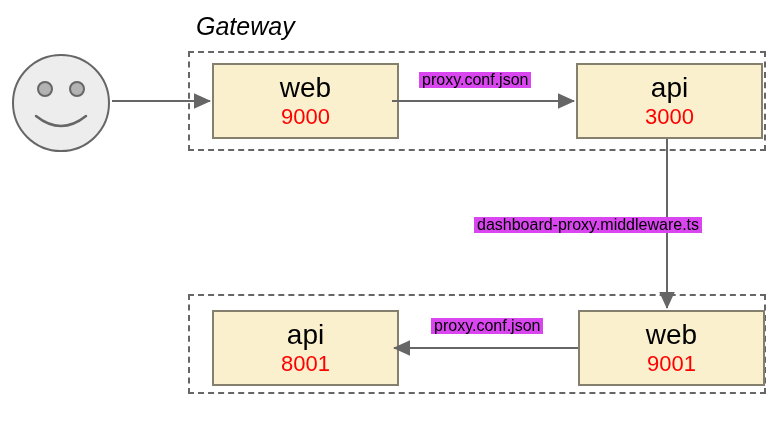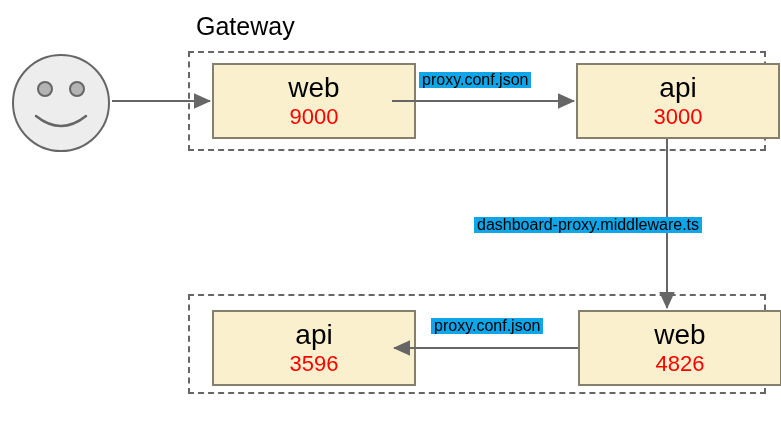--- a/index.html
+++ b/index.html
@@ -32,37 +32,38 @@
     height: 100px;
   }
   #group-dashboard {
     left: 188px;
     top: 294px;
     width: 578px;
     height: 100px;
   }
   .group-label {
     position: absolute;
+    font-style: italic;
     font-size: 25px;
     color: #000000;
     white-space: nowrap;
     line-height: 1;
   }
   #label-gateway {
     left: 196px;
     top: 14px;
   }
   #label-dashboard {
     left: 196px;
     top: 404px;
   }
   
   .node {
     position: absolute;
-    width: 204px;
+    width: 187px;
     height: 76px;
     background: #fbf0cd;
     border: 2px solid #857f6d;
     box-sizing: border-box;
     display: flex;
     flex-direction: column;
     align-items: center;
     justify-content: center;
     line-height: 1;
   }
@@ -98,21 +99,21 @@
     top: 0;
     width: 781px;
     height: 445px;
     pointer-events: none;
   }
   .edge-label {
     position: absolute;
     font-size: 16px;
     color: #000000;
     white-space: nowrap;
-    background: #0ea5e9;
+    background: #d946ef;
     padding: 0 3px;
     line-height: 1;
   }
   #edge-label-gateway-proxy   { left: 419px; top: 72px; }
   #edge-label-middleware      { left: 474px; top: 217px; }
   #edge-label-dashboard-proxy { left: 431px; top: 318px; }
 </style>
 </head>
 <body>
 
@@ -136,26 +137,26 @@
     <div class="node-port">9000</div>
   </div>
 
   <div class="node" id="node-gateway-api">
     <div class="node-name">api</div>
     <div class="node-port">3000</div>
   </div>
 
   <div class="node" id="node-dashboard-api">
     <div class="node-name">api</div>
-    <div class="node-port">3596</div>
+    <div class="node-port">8001</div>
   </div>
 
   <div class="node" id="node-dashboard-web">
     <div class="node-name">web</div>
-    <div class="node-port">4826</div>
+    <div class="node-port">9001</div>
   </div>
 
   <svg id="edges">
     <defs>
       <marker id="arrow-head" markerWidth="9" markerHeight="9" refX="8" refY="4.5" orient="auto" markerUnits="strokeWidth">
         <path d="M0,0.6 L8.5,4.5 L0,8.4 Z" fill="#666666"></path>
       </marker>
     </defs>
 
     <line x1="112" y1="101" x2="210" y2="101" stroke="#666666" stroke-width="2" marker-end="url(#arrow-head)"></line>

